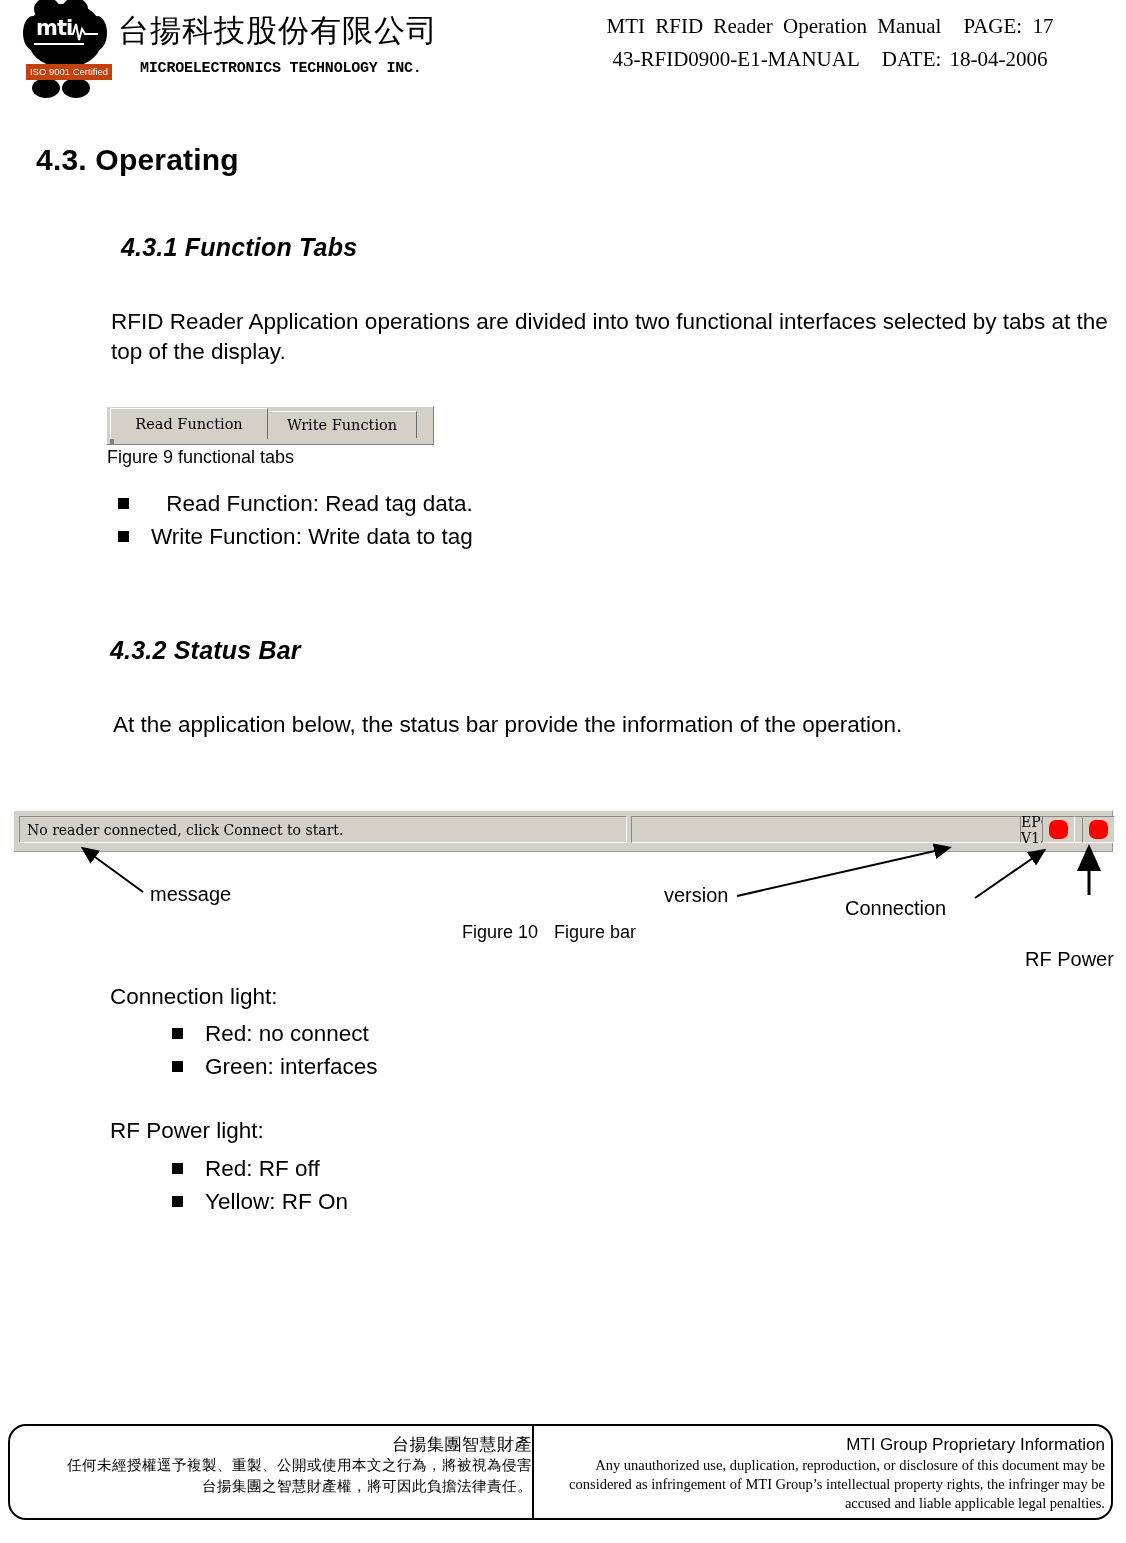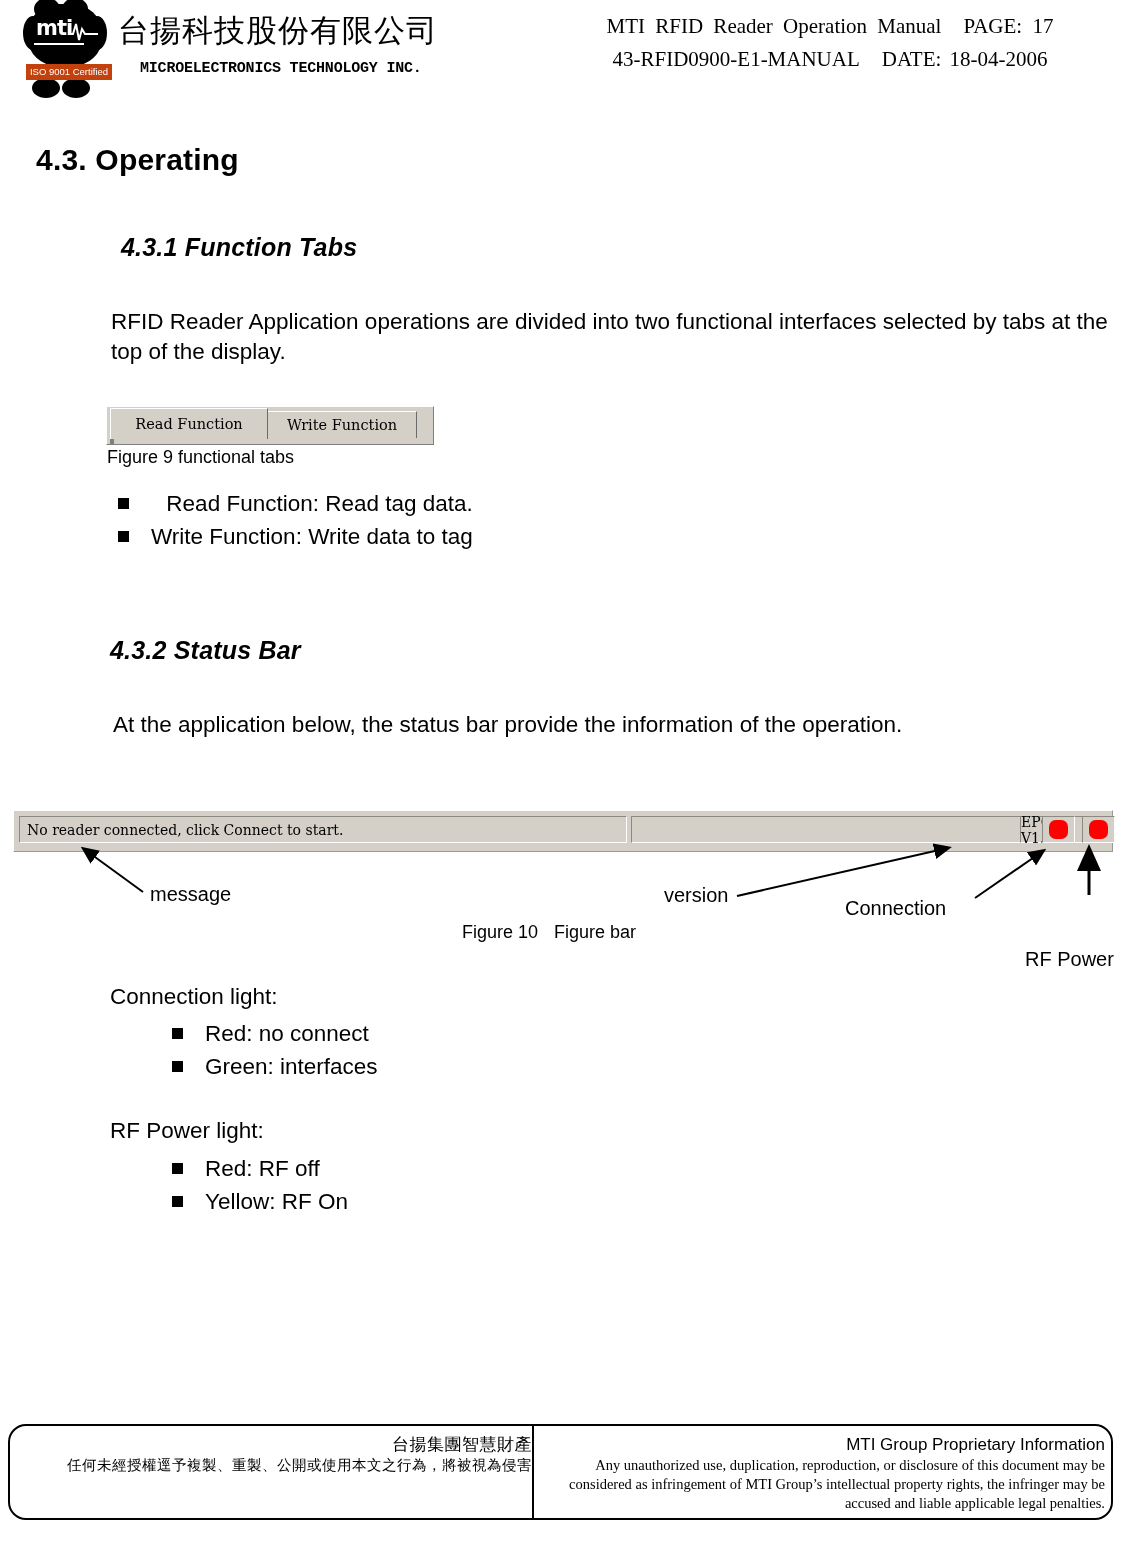--- a/index.html
+++ b/index.html
@@ -480,19 +480,20 @@
 <div class="sub-label" id="label-rfpower-light">RF Power light:</div>
 <ul class="bullet-list" id="list-rfpower">
   <li><span class="sq"></span><span>Red: RF off</span></li>
   <li><span class="sq"></span><span>Yellow: RF On</span></li>
 </ul>
 
 <div class="footer">
   <div class="footer-left">
     <div class="f-cn-title">台揚集團智慧財產</div>
     <div class="f-cn-body">任何未經授權逕予複製、重製、公開或使用本文之行為，將被視為侵害</div>
+    <div class="f-cn-body">台揚集團之智慧財產權，將可因此負擔法律責任。</div>
   </div>
   <div class="footer-divider"></div>
   <div class="footer-right">
     <div class="f-en-title">MTI Group Proprietary Information</div>
     <div class="f-en-body">Any unauthorized use, duplication, reproduction, or disclosure of this document may be considered as infringement of MTI Group’s intellectual property rights, the infringer may be accused and liable applicable legal penalties.</div>
   </div>
 </div>
 
 </body></html>

